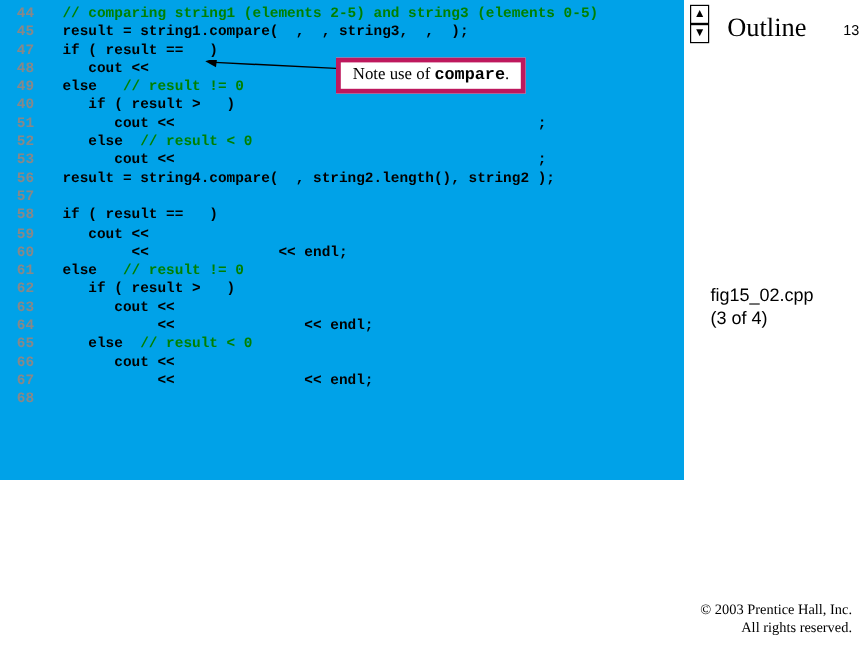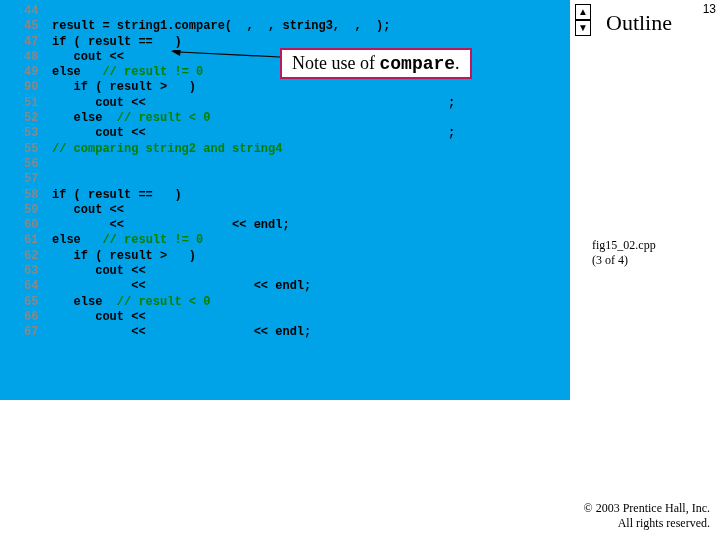--- a/index.html
+++ b/index.html
@@ -21,21 +21,21 @@
     padding-top: 4px;
   }
   .line {
     display: flex;
     height: 15.3px;
     align-items: baseline;
   }
   .lineno {
     width: 40px;
     text-align: left;
-    padding-left: 24px;
+    padding-left: 14px;
     font-family: "Courier New", monospace;
     font-size: 12px;
     font-weight: bold;
     color: #888;
   }
   .code {
     font-family: "Courier New", monospace;
     font-size: 12px;
     font-weight: bold;
     color: #000;
@@ -64,107 +64,105 @@
   .outline-label {
     position: absolute;
     left: 606px;
     top: 10px;
     font-size: 22px;
     font-family: "Times New Roman", serif;
   }
   .slide-no {
     position: absolute;
     right: 4px;
-    top: 2px;
+    top: 18px;
     font-size: 12px;
     font-family: Arial, sans-serif;
     margin-left: 19px;
   }
   .caption {
     position: absolute;
     left: 592px;
     top: 238px;
-    font-size: 12px;
-    font-family: Liberation Serif, serif;
+    font-size: 15px;
+    font-family: Liberation Sans, sans-serif;
     line-height: 1.25;
   }
   .copyright {
     position: absolute;
     right: 10px;
     bottom: 10px;
     font-size: 12px;
     text-align: right;
     font-family: "Times New Roman", serif;
     line-height: 1.2;
   }
   .annotation {
     position: absolute;
     left: 280px;
     top: 48px;
     background: #fff;
-    border: 2px solid #be185d;
+    border: 4px solid #be185d;
     padding: 3px 10px;
-    font-size: 18px;
+    font-size: 14px;
     font-family: "Times New Roman", serif;
   }
   .annotation .kw { font-family: "Courier New", monospace; font-weight: bold; }
   .arrow-line {
     position: absolute;
     left: 171px;
     top: 50px;
     width: 109px;
     height: 14px;
     pointer-events: none;
   }
 </style>
 </head>
 <body>
 
 <div class="code-area" id="code-area">
     <div class="line">
       <span class="lineno">44</span>
+      <span class="code"><span class="cm">// comparing string1 (elements 2-5) and string3 (elements 0-5)</span></span>
     </div>
     <div class="line">
       <span class="lineno">45</span>
       <span class="code">result = string1.compare(  ,  , string3,  ,  );</span>
     </div>
     <div class="line">
       <span class="lineno">47</span>
       <span class="code">if ( result ==   )</span>
     </div>
     <div class="line">
       <span class="lineno">48</span>
       <span class="code">   cout &lt;&lt;                                         ;</span>
     </div>
     <div class="line">
       <span class="lineno">49</span>
       <span class="code">else   <span class="cm">// result != 0</span></span>
     </div>
     <div class="line">
-      <span class="lineno">90</span>
+      <span class="lineno">40</span>
       <span class="code">   if ( result &gt;   )</span>
     </div>
     <div class="line">
       <span class="lineno">51</span>
       <span class="code">      cout &lt;&lt;                                          ;</span>
     </div>
     <div class="line">
       <span class="lineno">52</span>
       <span class="code">   else <span class="cm"> // result &lt; 0</span></span>
     </div>
     <div class="line">
       <span class="lineno">53</span>
       <span class="code">      cout &lt;&lt;                                          ;</span>
     </div>
     <div class="line">
-      <span class="lineno">55</span>
-      <span class="code"><span class="cm">// comparing string2 and string4</span></span>
-    </div>
-    <div class="line">
       <span class="lineno">56</span>
+      <span class="code">result = string4.compare(  , string2.length(), string2 );</span>
     </div>
     <div class="line">
       <span class="lineno">57</span>
       <span class="code"></span>
     </div>
     <div class="line">
       <span class="lineno">58</span>
       <span class="code">if ( result ==   )</span>
     </div>
     <div class="line">
@@ -195,20 +193,24 @@
       <span class="lineno">65</span>
       <span class="code">   else <span class="cm"> // result &lt; 0</span></span>
     </div>
     <div class="line">
       <span class="lineno">66</span>
       <span class="code">      cout &lt;&lt;</span>
     </div>
     <div class="line">
       <span class="lineno">67</span>
       <span class="code">           &lt;&lt;               &lt;&lt; endl;</span>
+    </div>
+    <div class="line">
+      <span class="lineno">68</span>
+      <span class="code"></span>
     </div>
   </div>
 
 <div class="nav-btns">
   <div class="nav-btn">▲</div>
   <div class="nav-btn">▼</div>
 </div>
 
 <div class="outline-label">Outline</div>
 <div class="slide-no">13</div>

